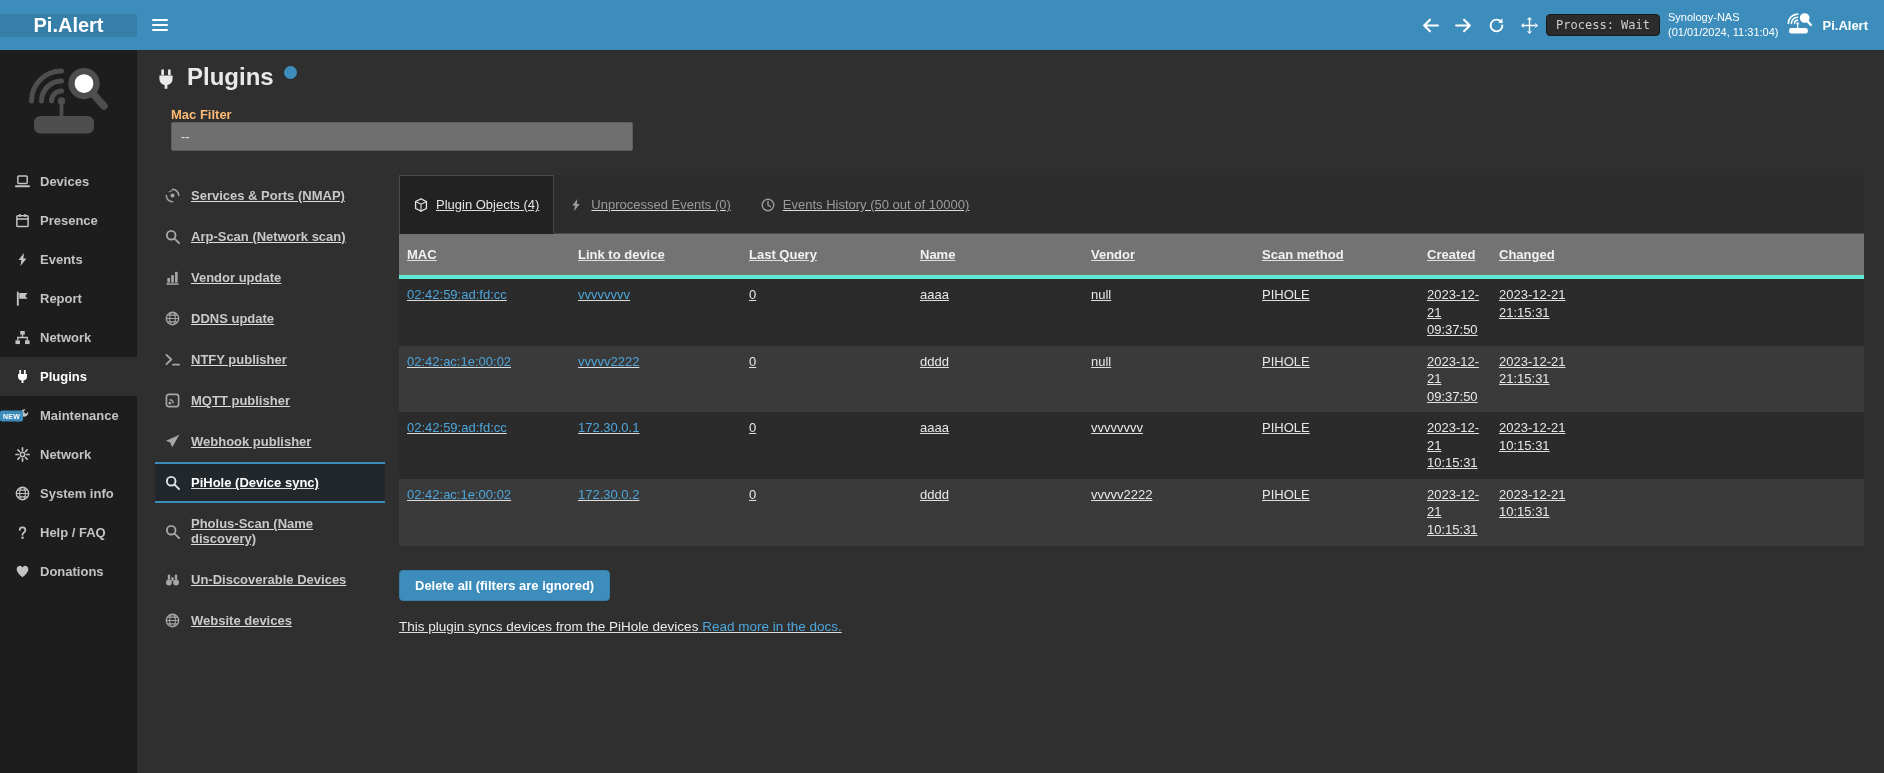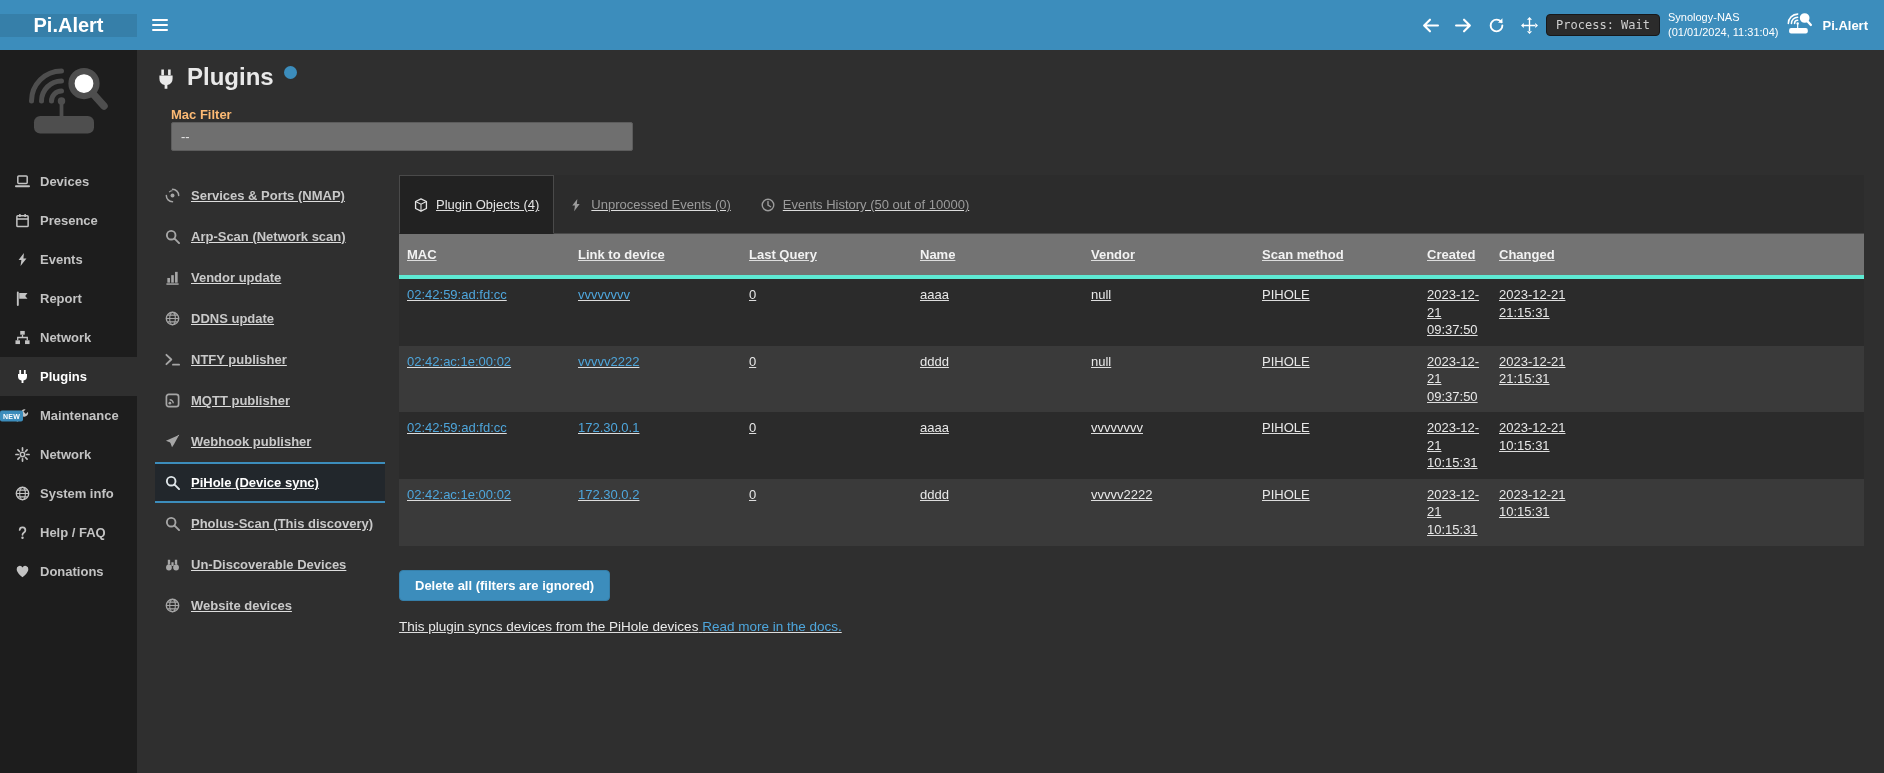--- a/index.html
+++ b/index.html
@@ -437,21 +437,21 @@
       <div class="pm-item active">
         <svg class="ic">
             <use href="#i-search"></use>
           </svg>
         <span>PiHole (Device sync)</span>
       </div>
       <div class="pm-item">
         <svg class="ic">
             <use href="#i-search"></use>
           </svg>
-        <span>Pholus-Scan (This discovery)</span>
+        <span>Pholus-Scan (Name discovery)</span>
       </div>
       <div class="pm-item">
         <svg class="ic">
             <use href="#i-binoculars"></use>
           </svg>
         <span>Un-Discoverable Devices</span>
       </div>
       <div class="pm-item">
         <svg class="ic">
             <use href="#i-globe"></use>

